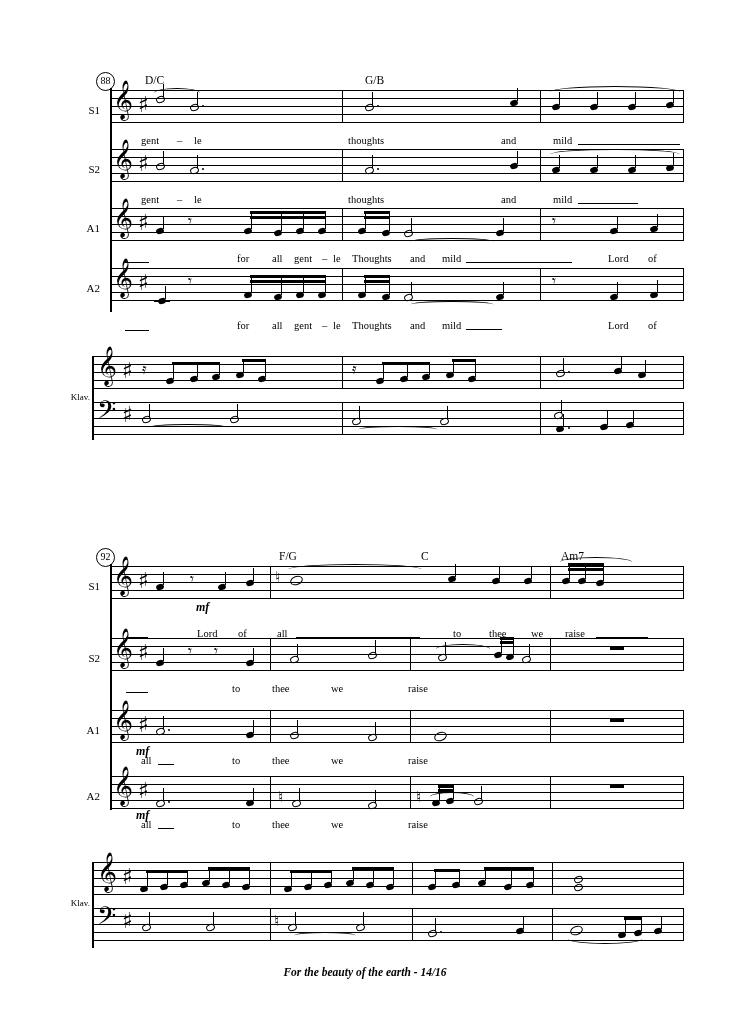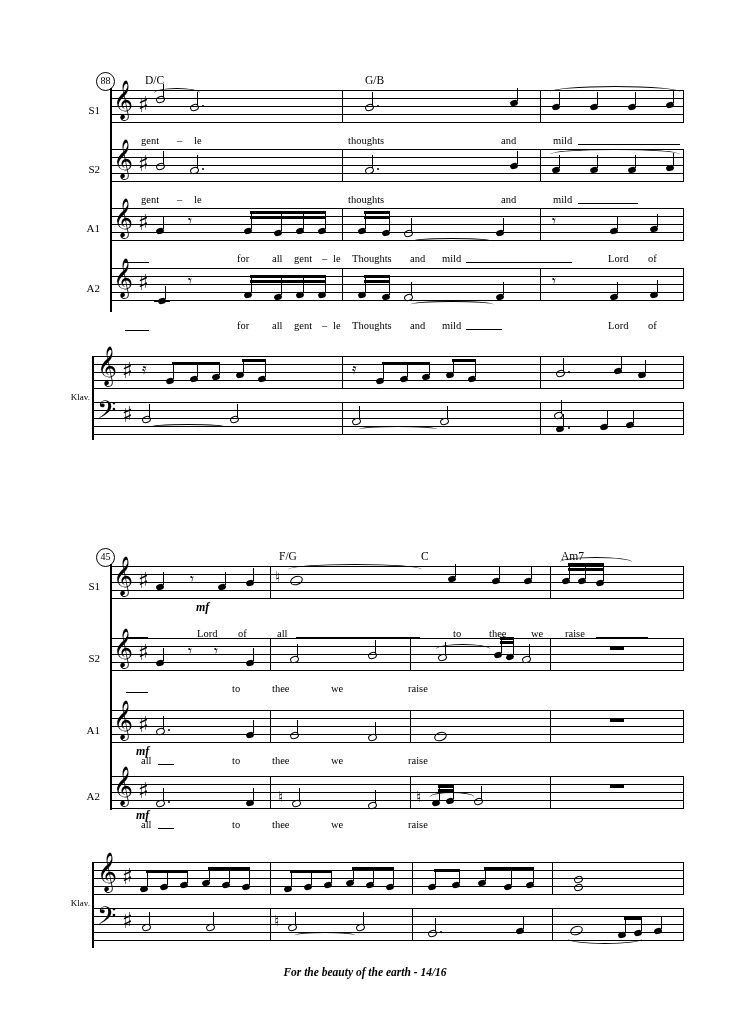--- a/index.html
+++ b/index.html
@@ -338,21 +338,21 @@
       <div class="nh" style="left:506px;top:22px;"></div>
       <div class="stem" style="left:513px;top:8px;height:15px;"></div>
       <div class="nh" style="left:532px;top:20px;"></div>
       <div class="stem" style="left:539px;top:8px;height:13px;"></div>
       <div class="barline" style="left:589px;top:0;height:33px;"></div>
     </div>
   </div>
 
   <div class="system">
 
-    <div class="measnum" style="left:96px;top:548px;">45</div>
+    <div class="measnum" style="left:96px;top:548px;">92</div>
 
     <div class="thickbar" style="left:110px;top:564px;width:2px;height:246px;"></div>
 
     <div class="chord" style="left:279px;top:550px;">F/G</div>
     <div class="chord" style="left:421px;top:550px;">C</div>
     <div class="chord" style="left:561px;top:550px;">Am7</div>
 
     <div class="staff-block" style="left:110px;top:566px;width:574px;height:34px;">
       <div class="stafflines" style="width:574px;height:34px;">
         <i style="top:0px"></i>

